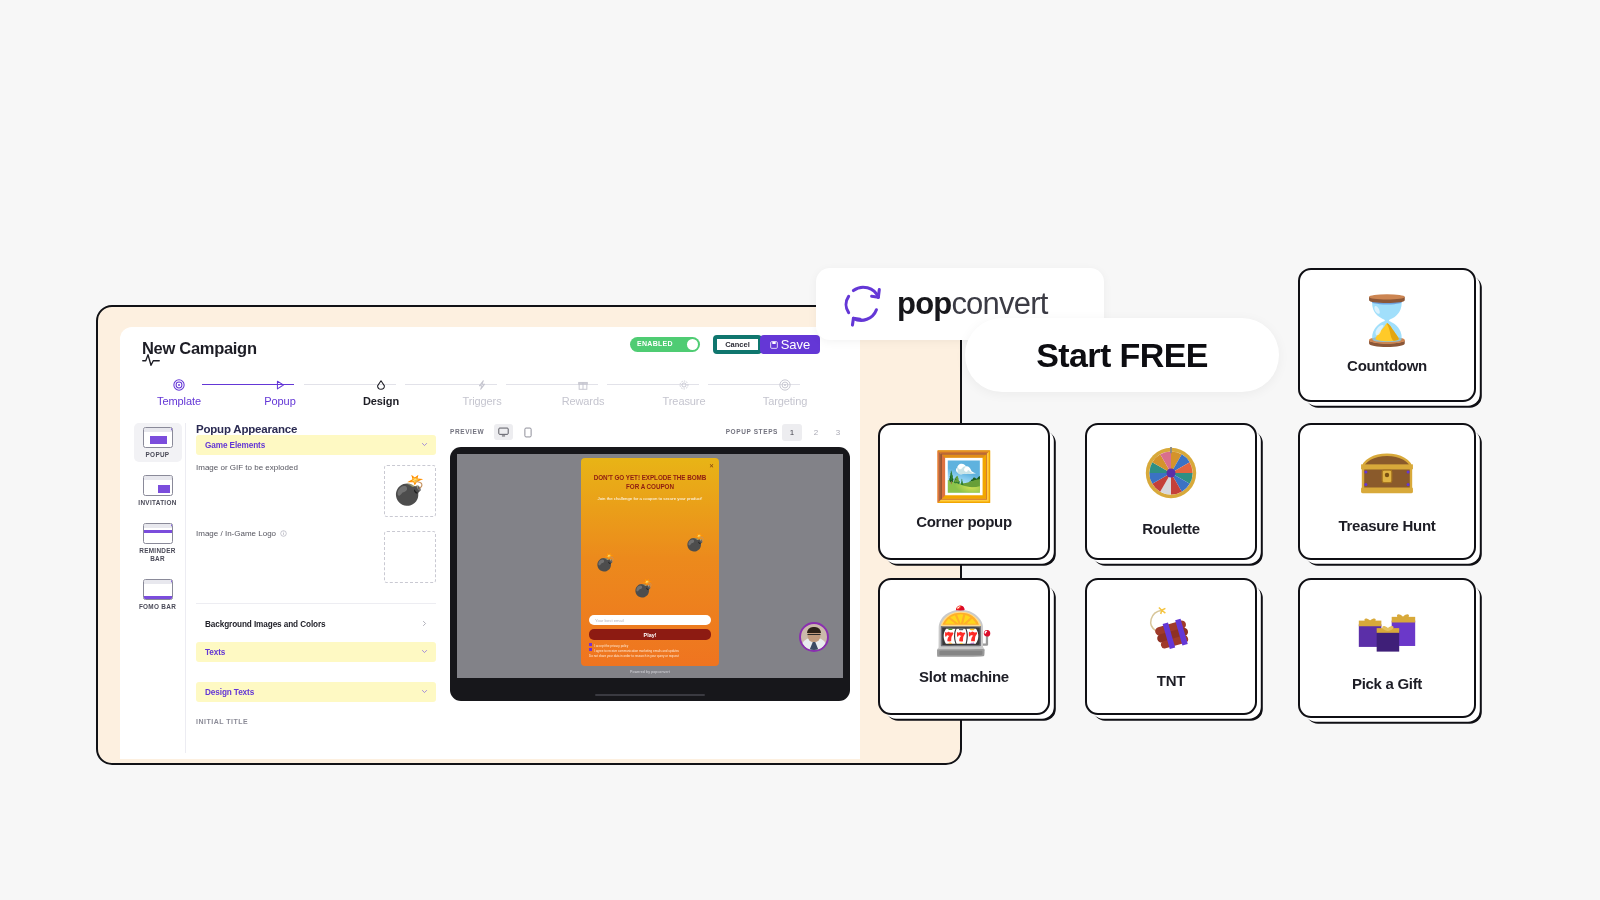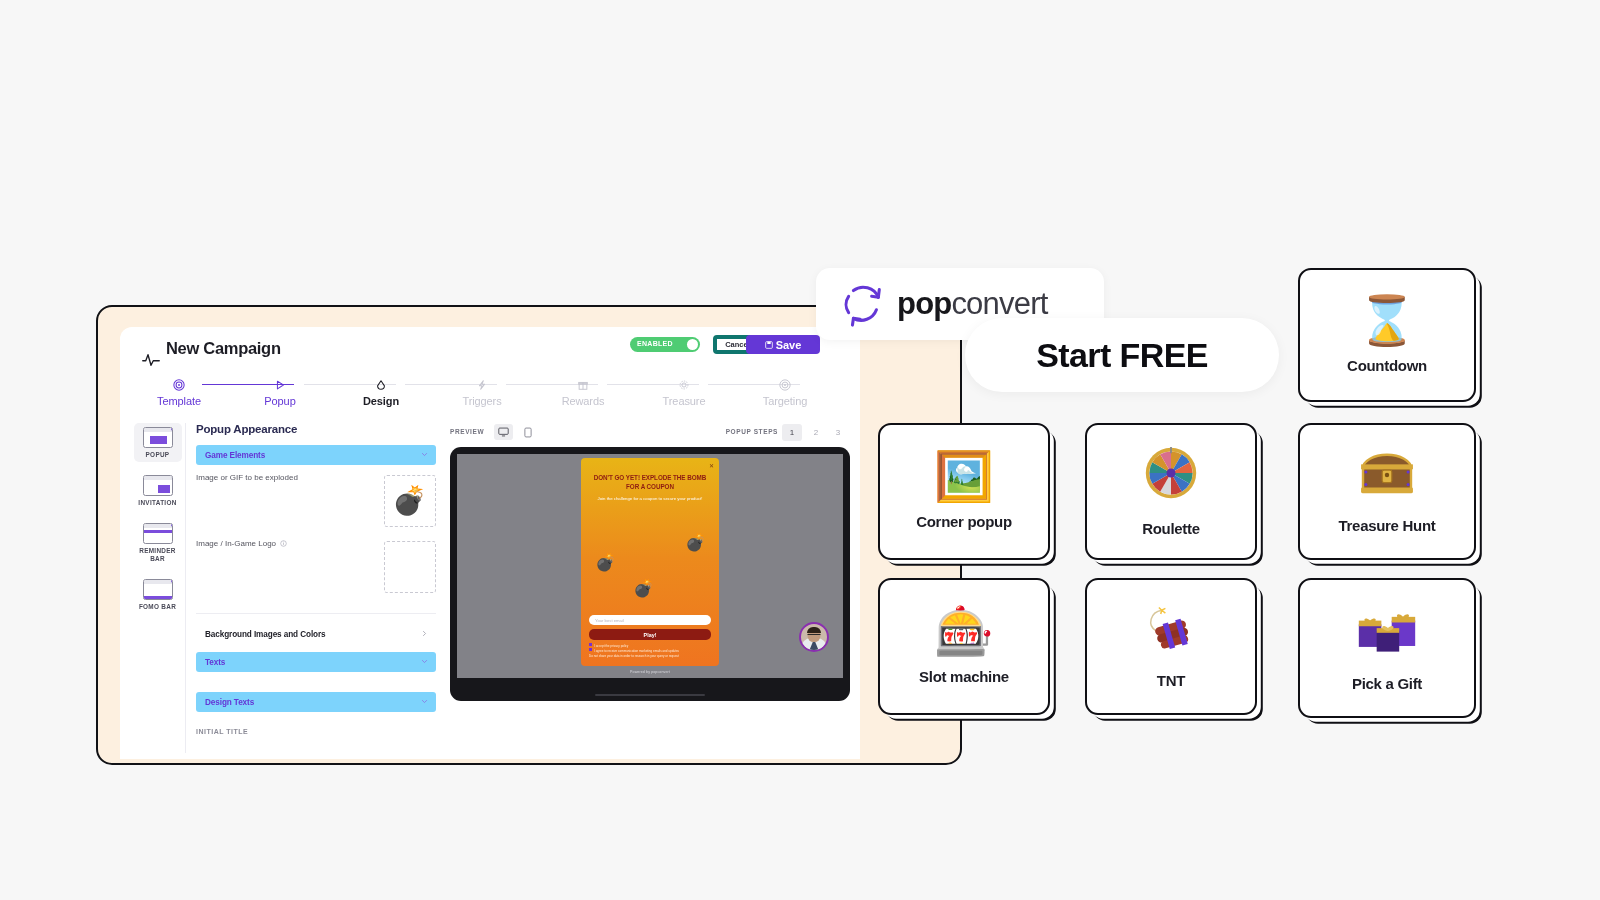--- a/index.html
+++ b/index.html
@@ -49,24 +49,24 @@
     position: absolute; right: 2px; top: 2px; width: 11px; height: 11px;
     border-radius: 50%; background: #fff;
   }
   .btn-cancel {
     position: absolute; right: 98px; top: 8px; width: 49px; height: 19px;
     border: 4px solid #0f766e; border-radius: 4px; background: #fff;
     font-size: 7.5px; font-weight: 700; color: #2b2b36;
     display: flex; align-items: center; justify-content: center;
   }
   .btn-save {
-    position: absolute; right: 40px; top: 8px; width: 74px; height: 19px;
+    position: absolute; right: 40px; top: 8px; width: 60px; height: 19px;
     background: #6437d6; border-radius: 4px;
     display: flex; align-items: center; justify-content: center; gap: 3px;
-    font-size: 11px; font-weight: 700; color: #fff;
+    font-size: 13px; font-weight: 400; color: #fff;
   }
   .save-ico { width: 8px; height: 8px; }
 
   
   .stepper { position: absolute; left: 22px; top: 50px; width: 700px; height: 36px; }
   .step { position: absolute; top: 0; width: 74px; text-align: center; }
   .step .sico { height: 15px; display: flex; align-items: center; justify-content: center; }
   .step .slabel { font-size: 11px; margin-top: 3px; letter-spacing: -.1px; }
   .step.done .slabel { color: #6437d6; }
   .step.current .slabel { color: #1d1d25; font-weight: 700; }
@@ -87,27 +87,27 @@
     border: 1.2px solid #8a8a99; border-radius: 2.5px; background: #fff; overflow: hidden;
   }
   .sb-thumb .bar { position: absolute; left: 0; right: 0; top: 0; height: 4px; background: #e8e8ee; }
   .sb-thumb .blk { position: absolute; background: #7b4ddc; }
   .sb-dot { position: absolute; right: -4px; top: -2px; width: 5px; height: 5px; border-radius: 50%; background: #6437d6; }
   .sb-dot.muted { background: #d2d2da; }
   .sb-label { font-size: 6.4px; font-weight: 700; color: #4a4a58; letter-spacing: .3px; margin-top: 3px; line-height: 8px; }
 
   
   .ed-form { position: absolute; left: 76px; top: 96px; width: 240px; }
-  .form-h { font-size: 11.5px; font-weight: 800; color: #2b2b52; margin-bottom: 10px; letter-spacing: -.2px; }
+  .form-h { font-size: 11.5px; font-weight: 800; color: #2b2b52; letter-spacing: -.2px; }
   .acc {
     position: relative; height: 20px; border-radius: 3px;
     display: flex; align-items: center; padding: 0 9px;
     font-size: 8.2px; font-weight: 700; letter-spacing: -.1px; margin-bottom: 8px;
   }
-  .acc.on { background: #7dd3fc; color: #6437d6; }
+  .acc.on { background: #fef9c3; color: #6437d6; }
   .acc.off { background: transparent; color: #1d1d25; }
   .acc .chev { position: absolute; right: 8px; top: 6px; width: 7px; height: 7px; }
   .fld-label { font-size: 8px; color: #55555f; margin: 8px 0 0; }
   .drop-box {
     position: absolute; width: 52px; height: 52px; border: 1px dashed #c9c9d2;
     border-radius: 3px; background: #fff;
     display: flex; align-items: center; justify-content: center;
   }
   .divider { height: 1px; background: #ededf2; margin: 14px 0 10px; }
   .mini-label { font-size: 7px; font-weight: 700; color: #8b8b97; letter-spacing: .5px; margin-top: 16px; }
@@ -212,21 +212,21 @@
 
 
   <div class="editor-frame">
     <div class="editor-card">
 
       <div class="ec-head">
         <div class="ec-title">
           <svg class="pulse-icon" viewBox="0 0 24 20">
             <path d="M1 11 H5 L8 3 L12 17 L15 11 H23" fill="none" stroke="#1d1d25" stroke-width="1.8" stroke-linecap="round" stroke-linejoin="round"></path>
           </svg>
-          <span style="margin-left:24px">New Campaign</span>
+          <span style="">New Campaign</span>
         </div>
 
         <div class="toggle-enabled">
           <span>ENABLED</span>
           <div class="toggle-knob"></div>
         </div>
         <div class="btn-cancel">Cancel</div>
         <div class="btn-save">
           <svg class="save-ico" viewBox="0 0 12 12">
             <rect x="1" y="1" width="10" height="10" rx="1.5" fill="none" stroke="#fff" stroke-width="1.2"></rect>

